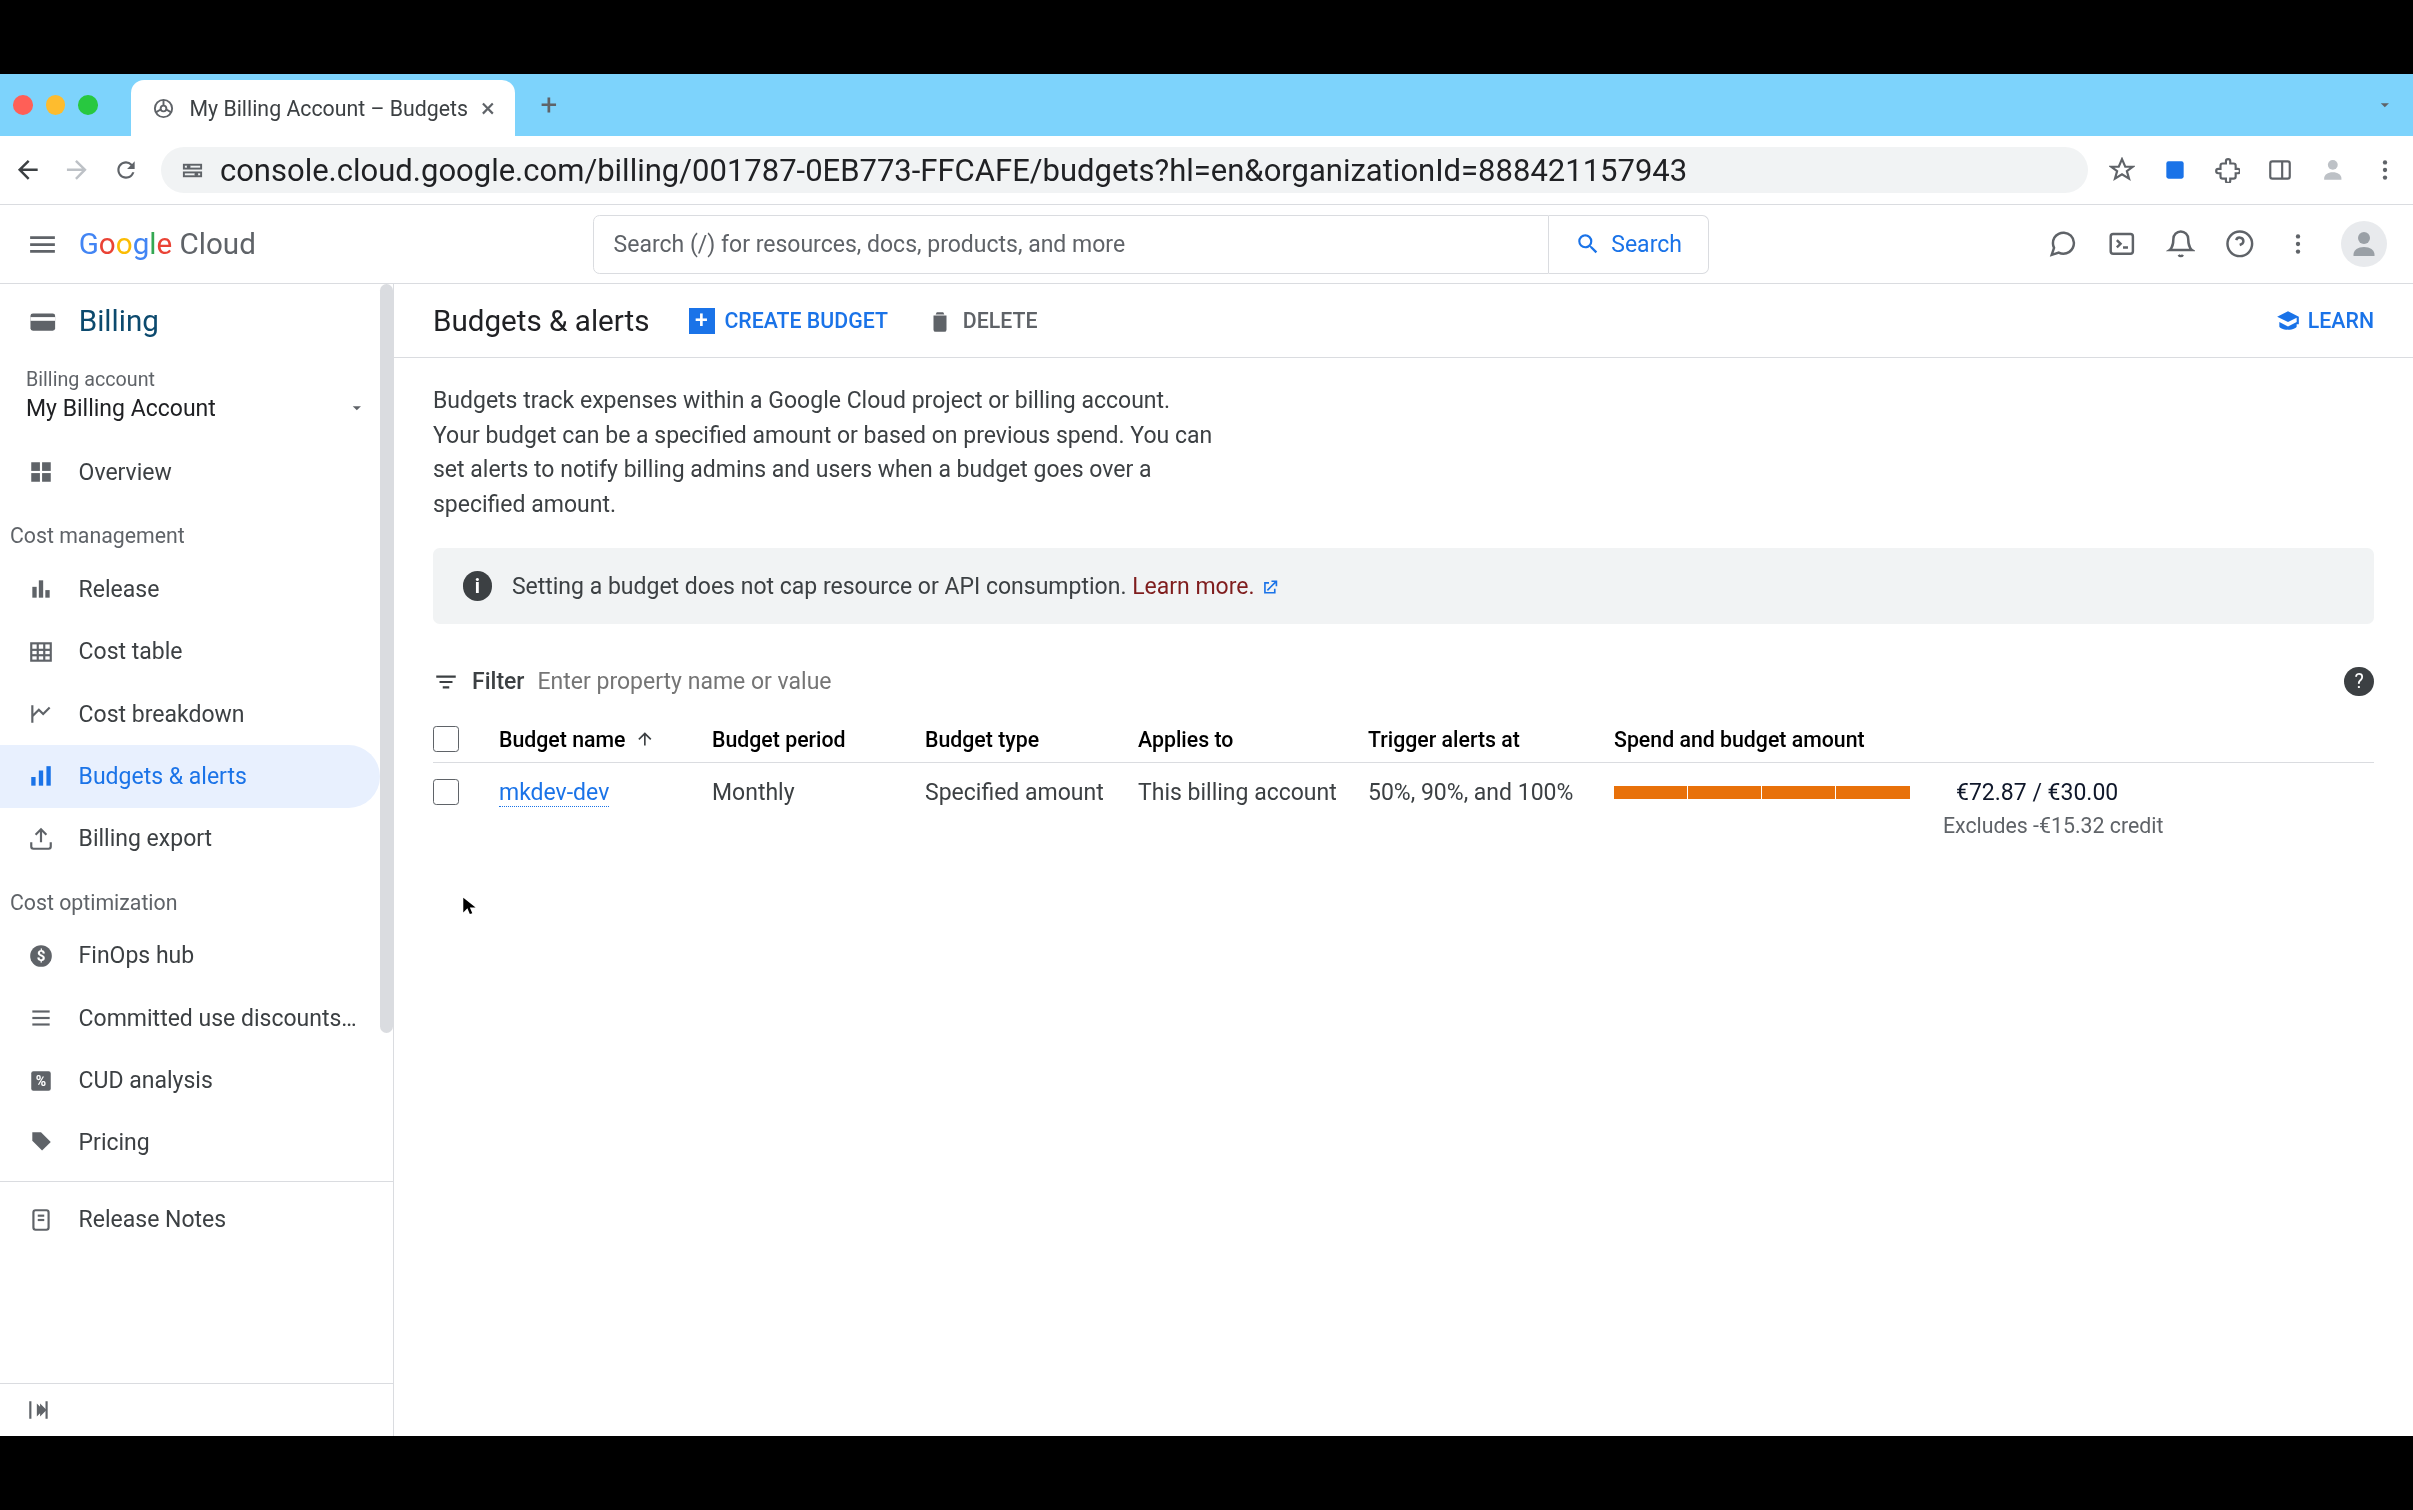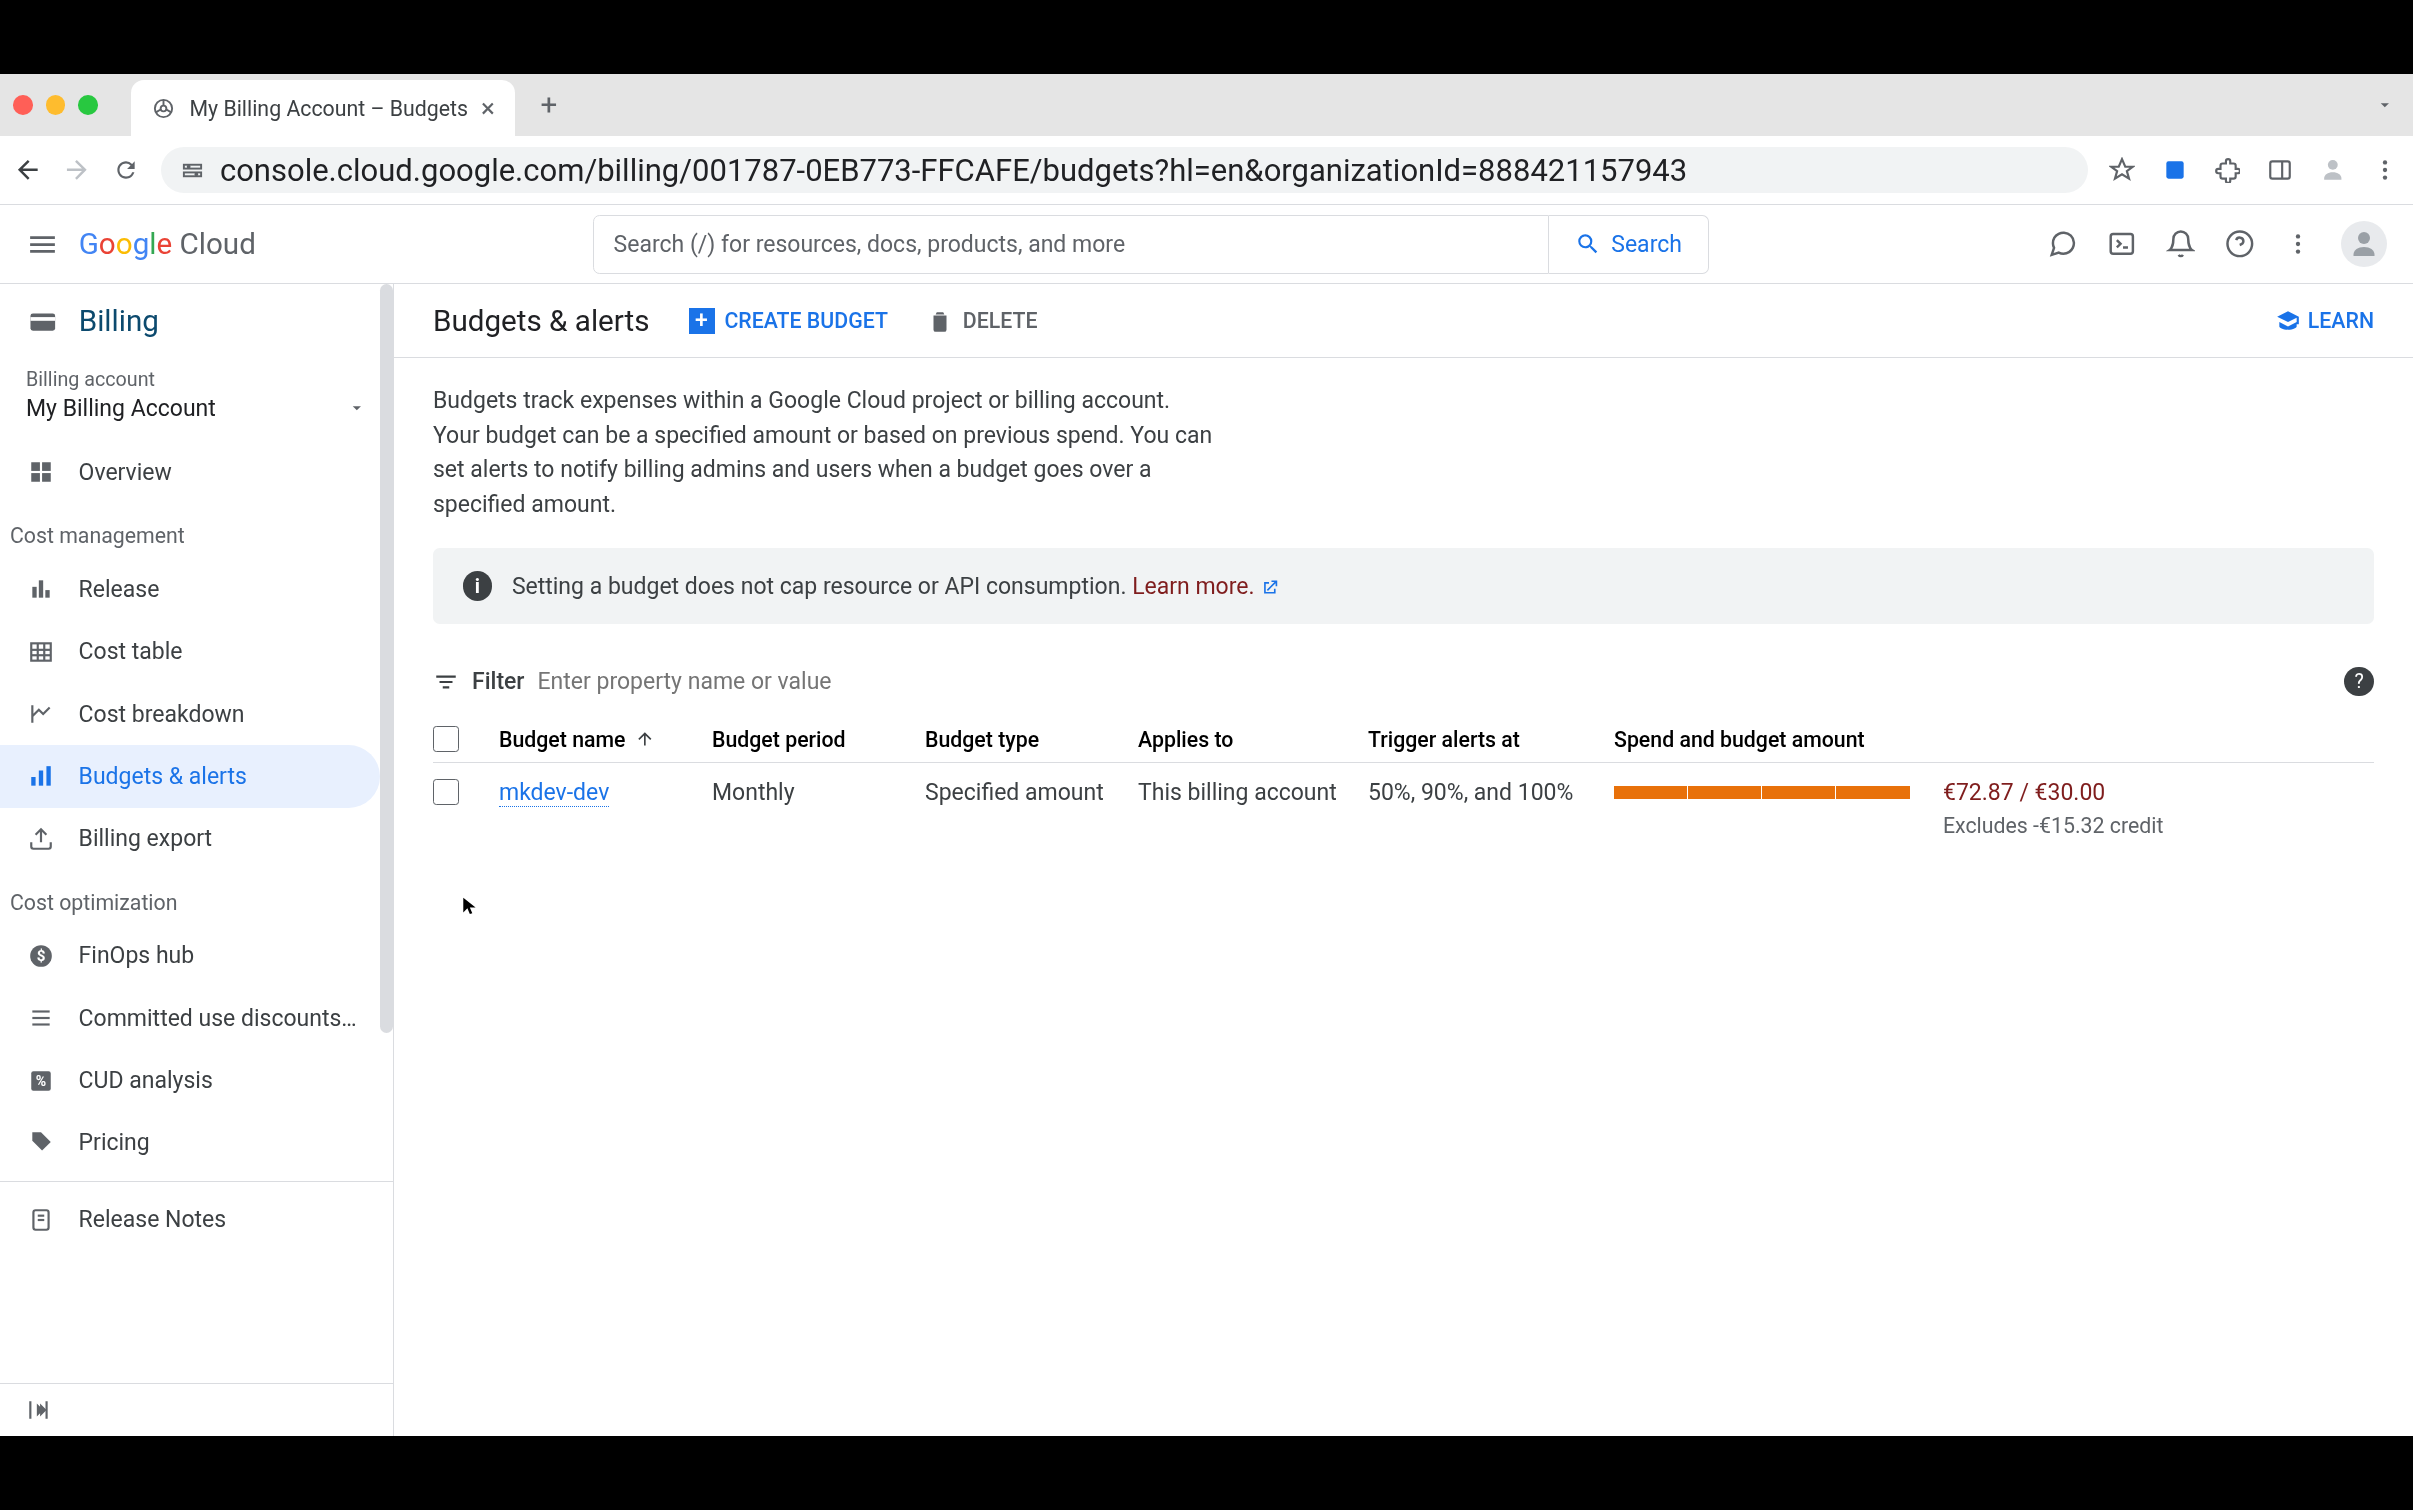--- a/index.html
+++ b/index.html
@@ -24,21 +24,21 @@
     
     .browser-window {
       flex: 1;
       background: #fff;
       display: flex;
       flex-direction: column;
     }
     
     
     .tab-bar {
-      background: #e5e5e5;
+      background: #7dd3fc;
       height: 62px;
       display: flex;
       align-items: center;
       padding: 0 13px;
       gap: 13px;
     }
     
     .window-controls {
       display: flex;
       gap: 13px;
@@ -561,21 +561,22 @@
     }
     
     .spend-text {
       display: flex;
       flex-direction: column;
       gap: 6.6px;
     }
     
     .spend-main {
       font-size: 23px;
-      color: #7f1d1d;
+      color: #0f172a;
+      margin-left: 13px;
     }
     
     .spend-sub {
       font-size: 21.3px;
       color: #5f6368;
     }
     
     .cursor {
       position: absolute;
       width: 19.7px;

